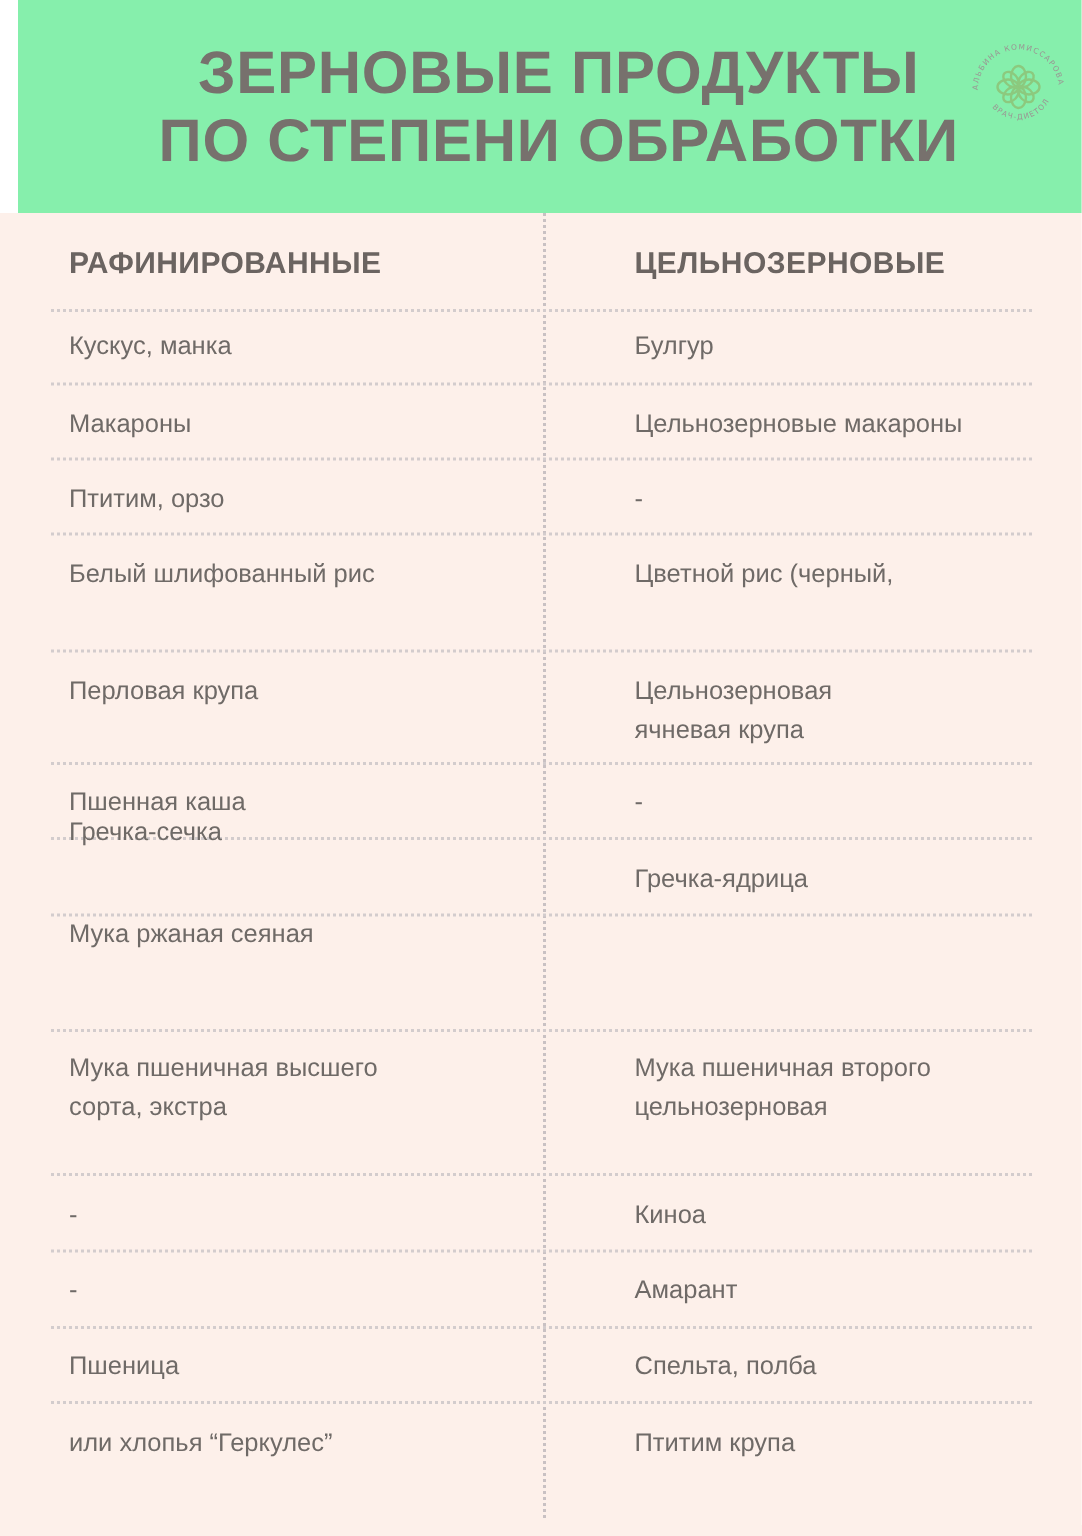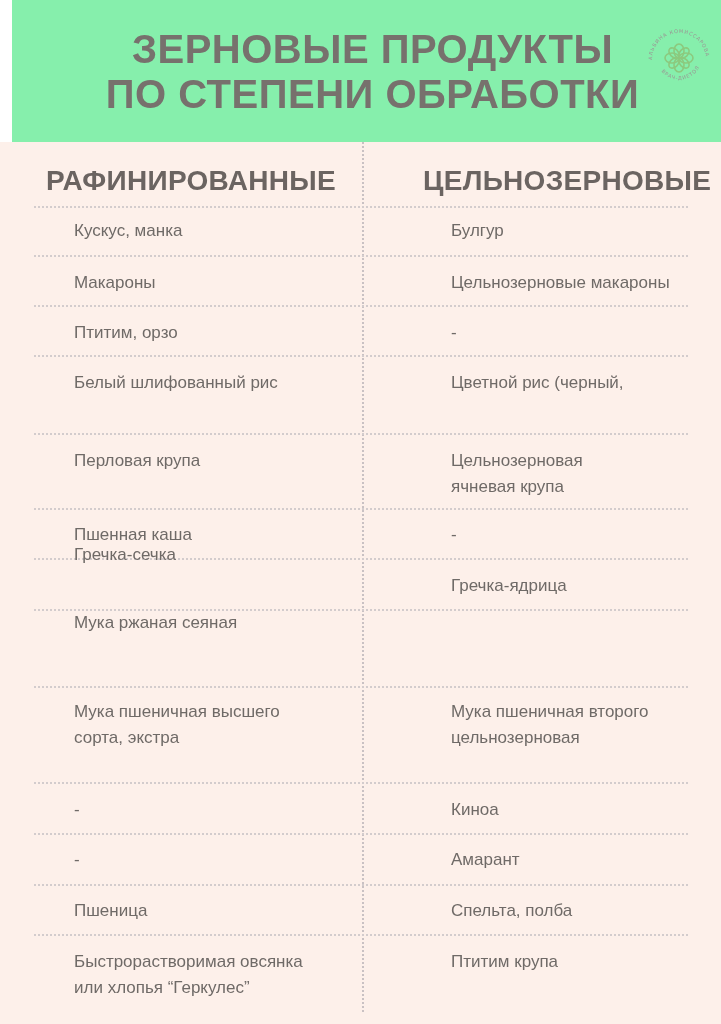--- a/index.html
+++ b/index.html
@@ -3,23 +3,23 @@
 <meta charset="utf-8">
 <style>
   * { box-sizing: border-box; margin: 0; padding: 0; }
   html, body { width: 721px; height: 1024px; overflow: hidden; }
   body { background: #ffffff; font-family: "DejaVu Sans", sans-serif; color: #6f6a67; position: relative; }
   .header { position: absolute; left: 12px; top: 0; width: 721px; height: 142px; background: #86efac; }
   .title { position: absolute; left: 0; top: 27px; width: 721px; text-align: center; font-family: "Liberation Sans", sans-serif; font-weight: bold; font-size: 40px; line-height: 45px; color: #77716d; letter-spacing: 0.5px; }
   .logo { position: absolute; left: 632px; top: 22px; width: 70px; height: 70px; }
   .panel { position: absolute; left: 0; top: 142px; width: 721px; height: 882px; background: #fdf0ea; }
   .vline { position: absolute; left: 362px; top: 142px; height: 870px; border-left: 2px dotted #c9c1c3; }
-  .colhead { position: absolute; top: 165px; font-family: "Liberation Sans", sans-serif; font-weight: bold; font-size: 28px; color: #6b6461; letter-spacing: 0.3px; }
+  .colhead { position: absolute; top: 165px; font-family: "Liberation Sans", sans-serif; font-weight: bold; font-size: 20px; color: #6b6461; letter-spacing: 0.3px; }
   .hline { position: absolute; left: 34px; width: 654px; border-top: 2px dotted #d3cccd; }
-  .cell { position: absolute; font-family: "Liberation Sans", sans-serif; font-size: 17px; line-height: 26px; color: #6f6a67; width: 290px; margin-left: 28px; }
+  .cell { position: absolute; font-family: "Liberation Sans", sans-serif; font-size: 17px; line-height: 26px; color: #6f6a67; width: 290px; }
   .left { left: 46px; }
   .right { left: 423px; width: 275px; }
 </style>
 </head>
 <body>
 
 <div class="header">
   <div class="title">
     <div>ЗЕРНОВЫЕ ПРОДУКТЫ</div>
     <div>ПО СТЕПЕНИ ОБРАБОТКИ</div>
@@ -144,18 +144,17 @@
 
 <div class="cell left" style="top:898px">
     <div>Пшеница</div>
   </div>
 <div class="cell right" style="top:898px">
     <div>Спельта, полба</div>
   </div>
 <div class="hline" style="top:934px"></div>
 
 <div class="cell left" style="top:949px">
-    <div>Быстрорастворимая овсянка</div>
     <div>или хлопья “Геркулес”</div>
   </div>
 <div class="cell right" style="top:949px">
     <div>Птитим крупа</div>
   </div>
 
 </body></html>

